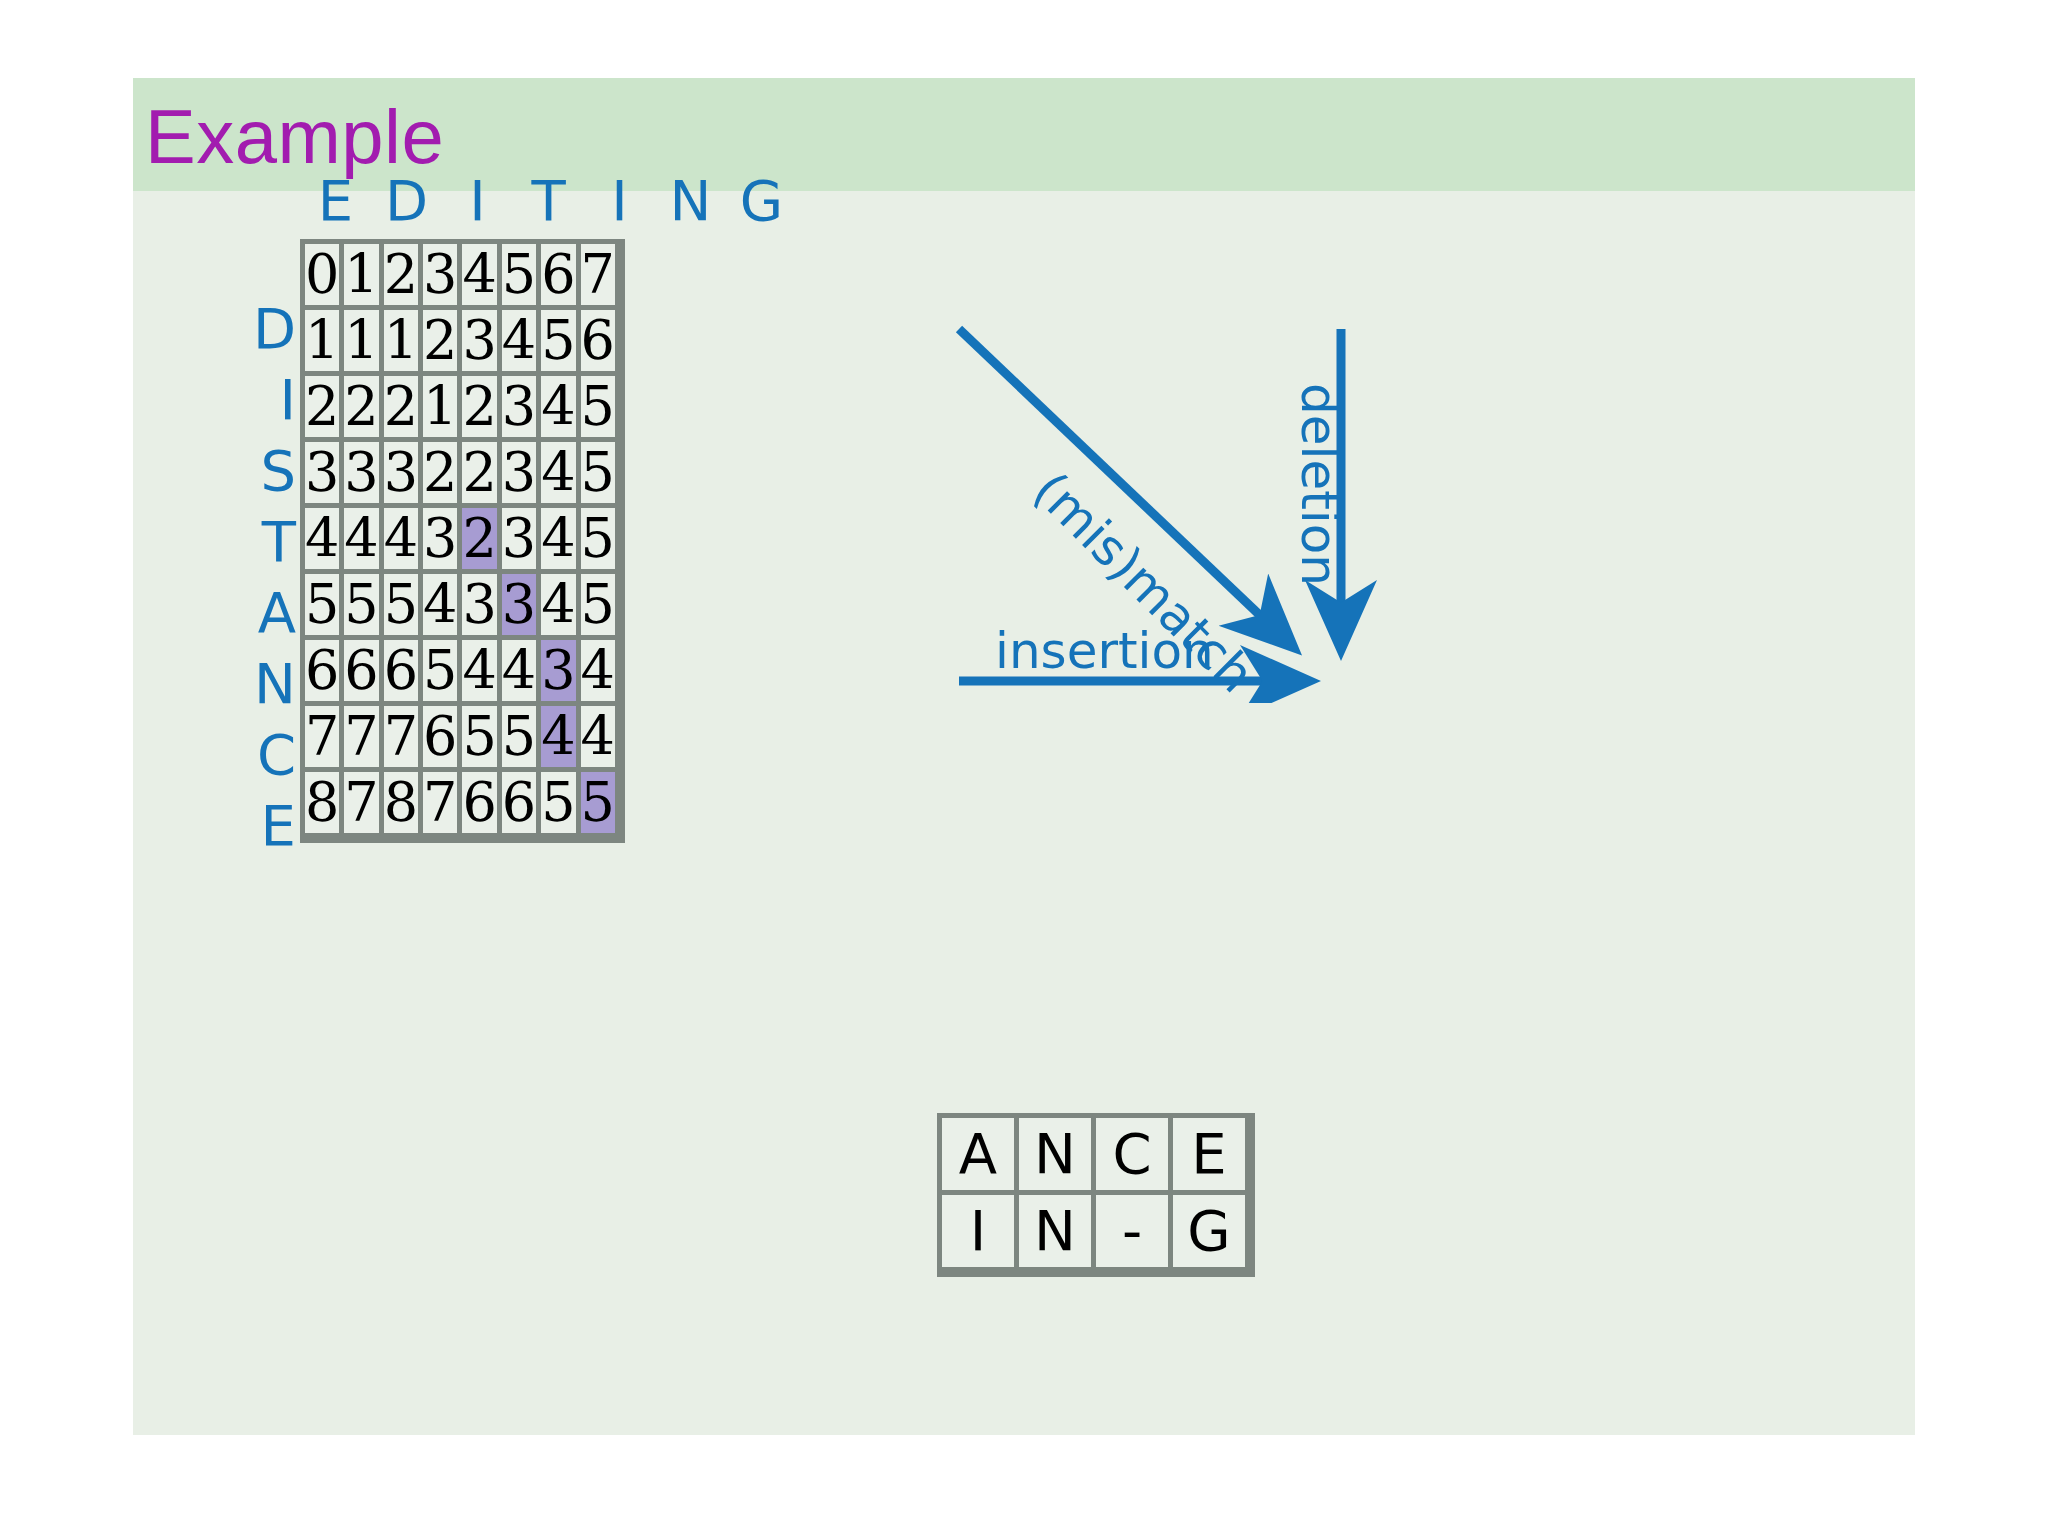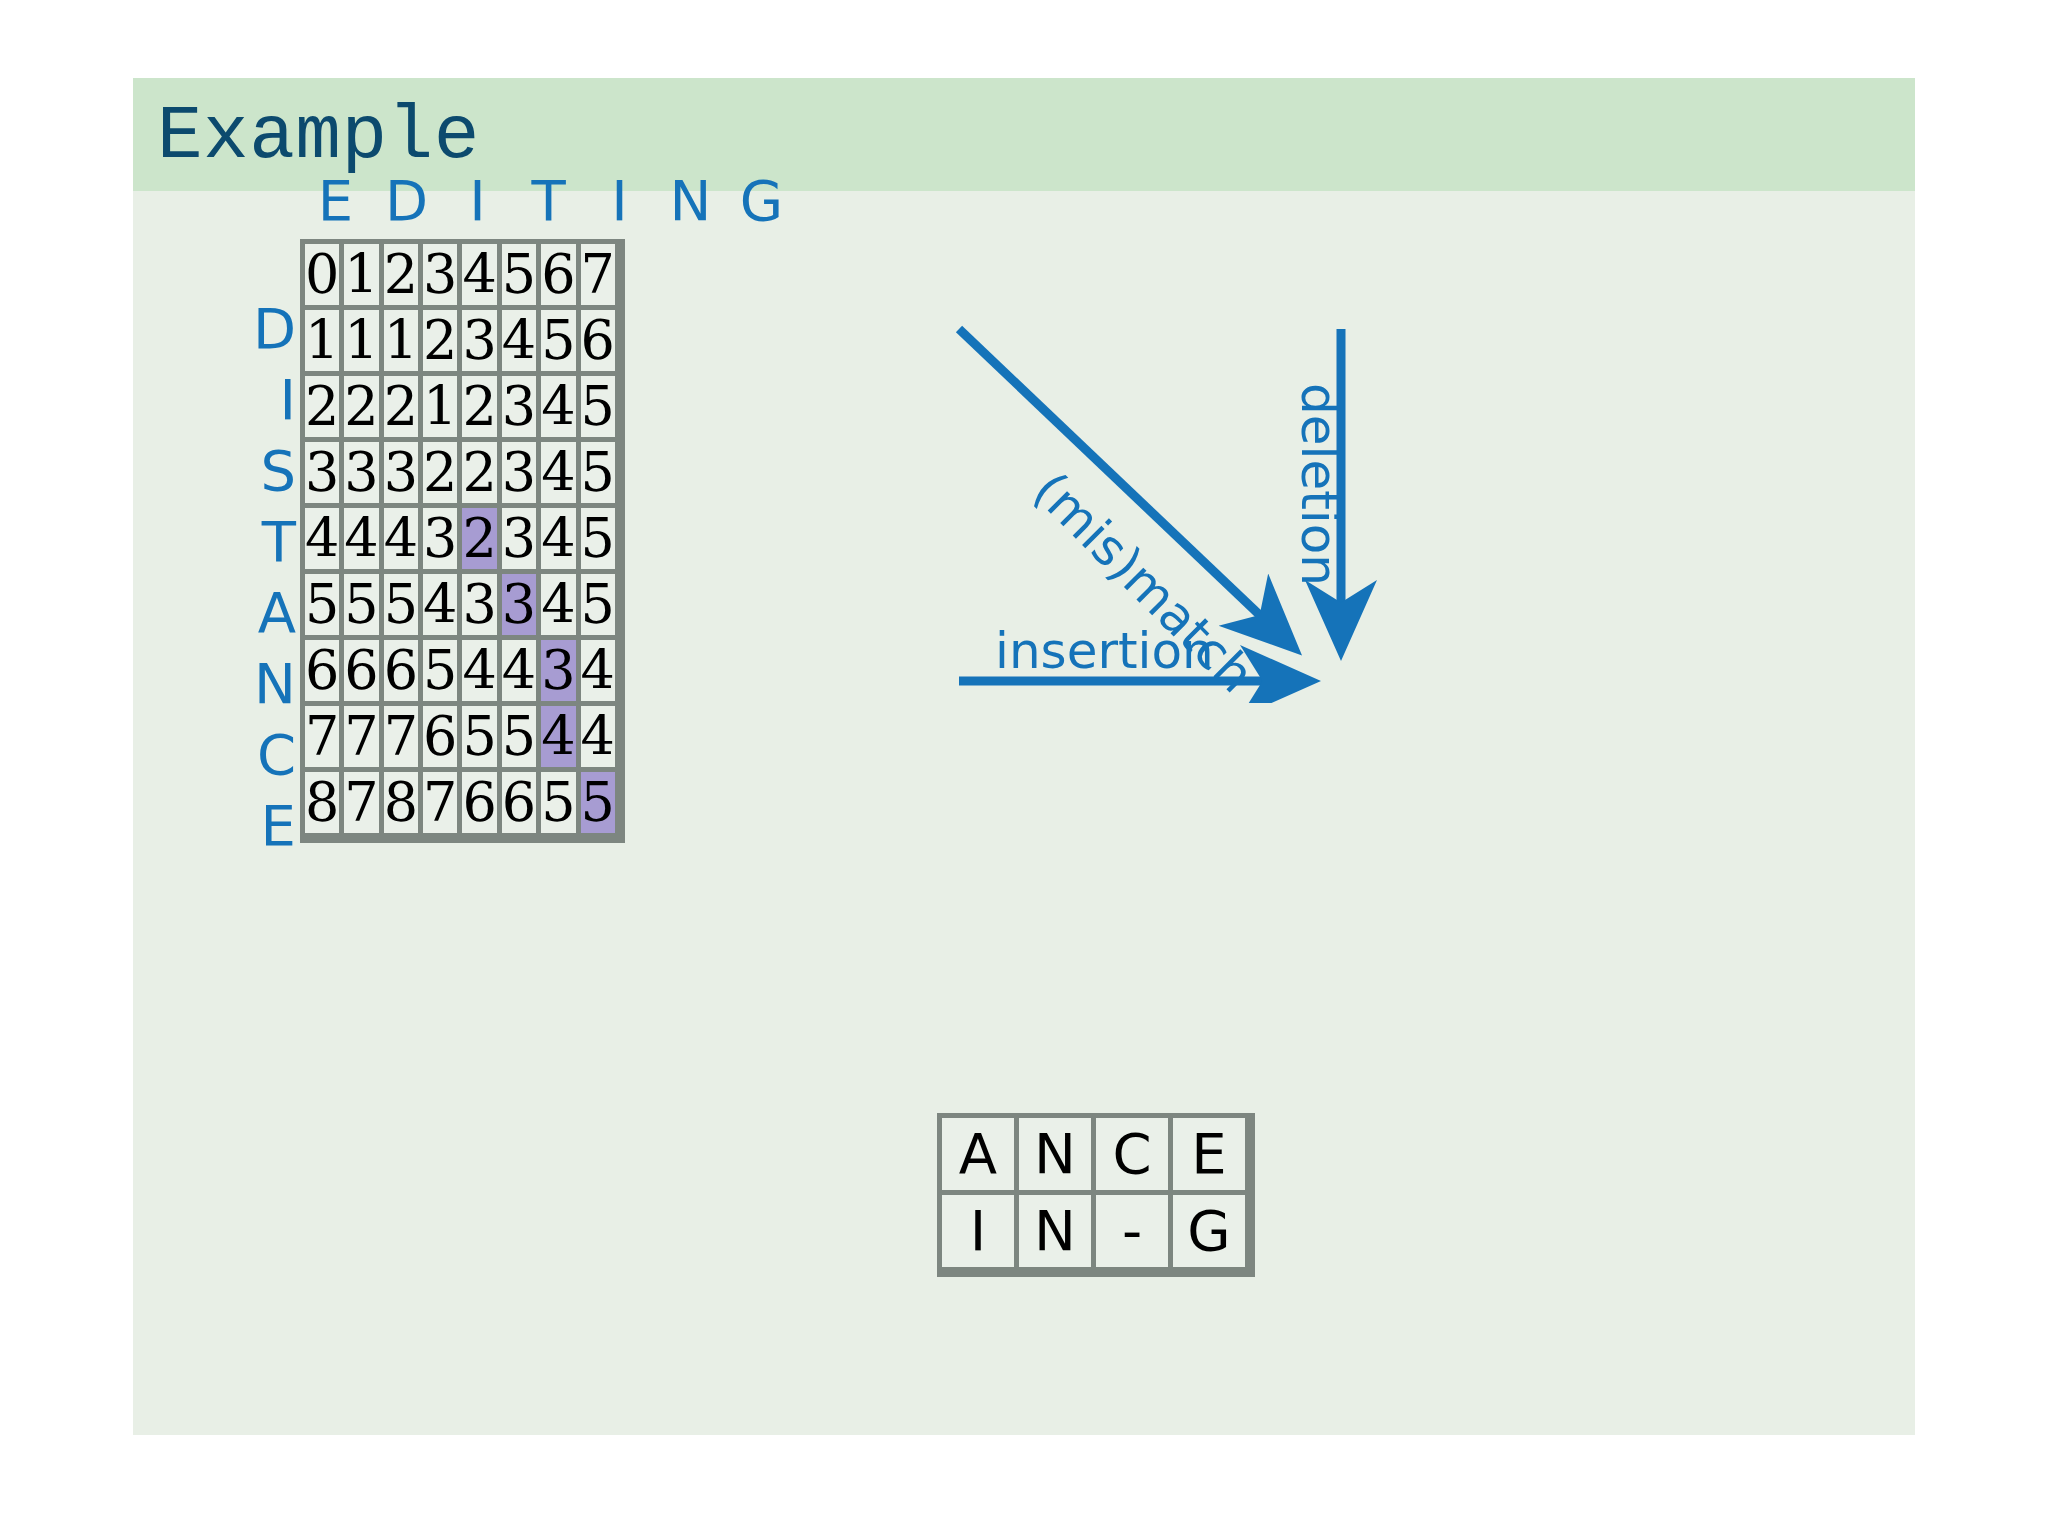--- a/index.html
+++ b/index.html
@@ -28,26 +28,26 @@
   #title-band {
     position: absolute;
     left: 0;
     top: 0;
     width: 100%;
     height: 113px;
     background: #cce5cb;
   }
   #page-title {
     position: absolute;
-    left: 24px;
+    left: 12px;
     top: 14px;
     font-size: 76px;
     line-height: 90px;
-    color: #0c4a6e;
-    font-family: Liberation Mono, monospace;
+    color: #a21caf;
+    font-family: Liberation Sans, sans-serif;
     font-weight: 400;
     letter-spacing: 0.5px;
     white-space: nowrap;
   }
 
   
   #matrix-block {
     position: absolute;
     left: 105px;
     top: 92px;

